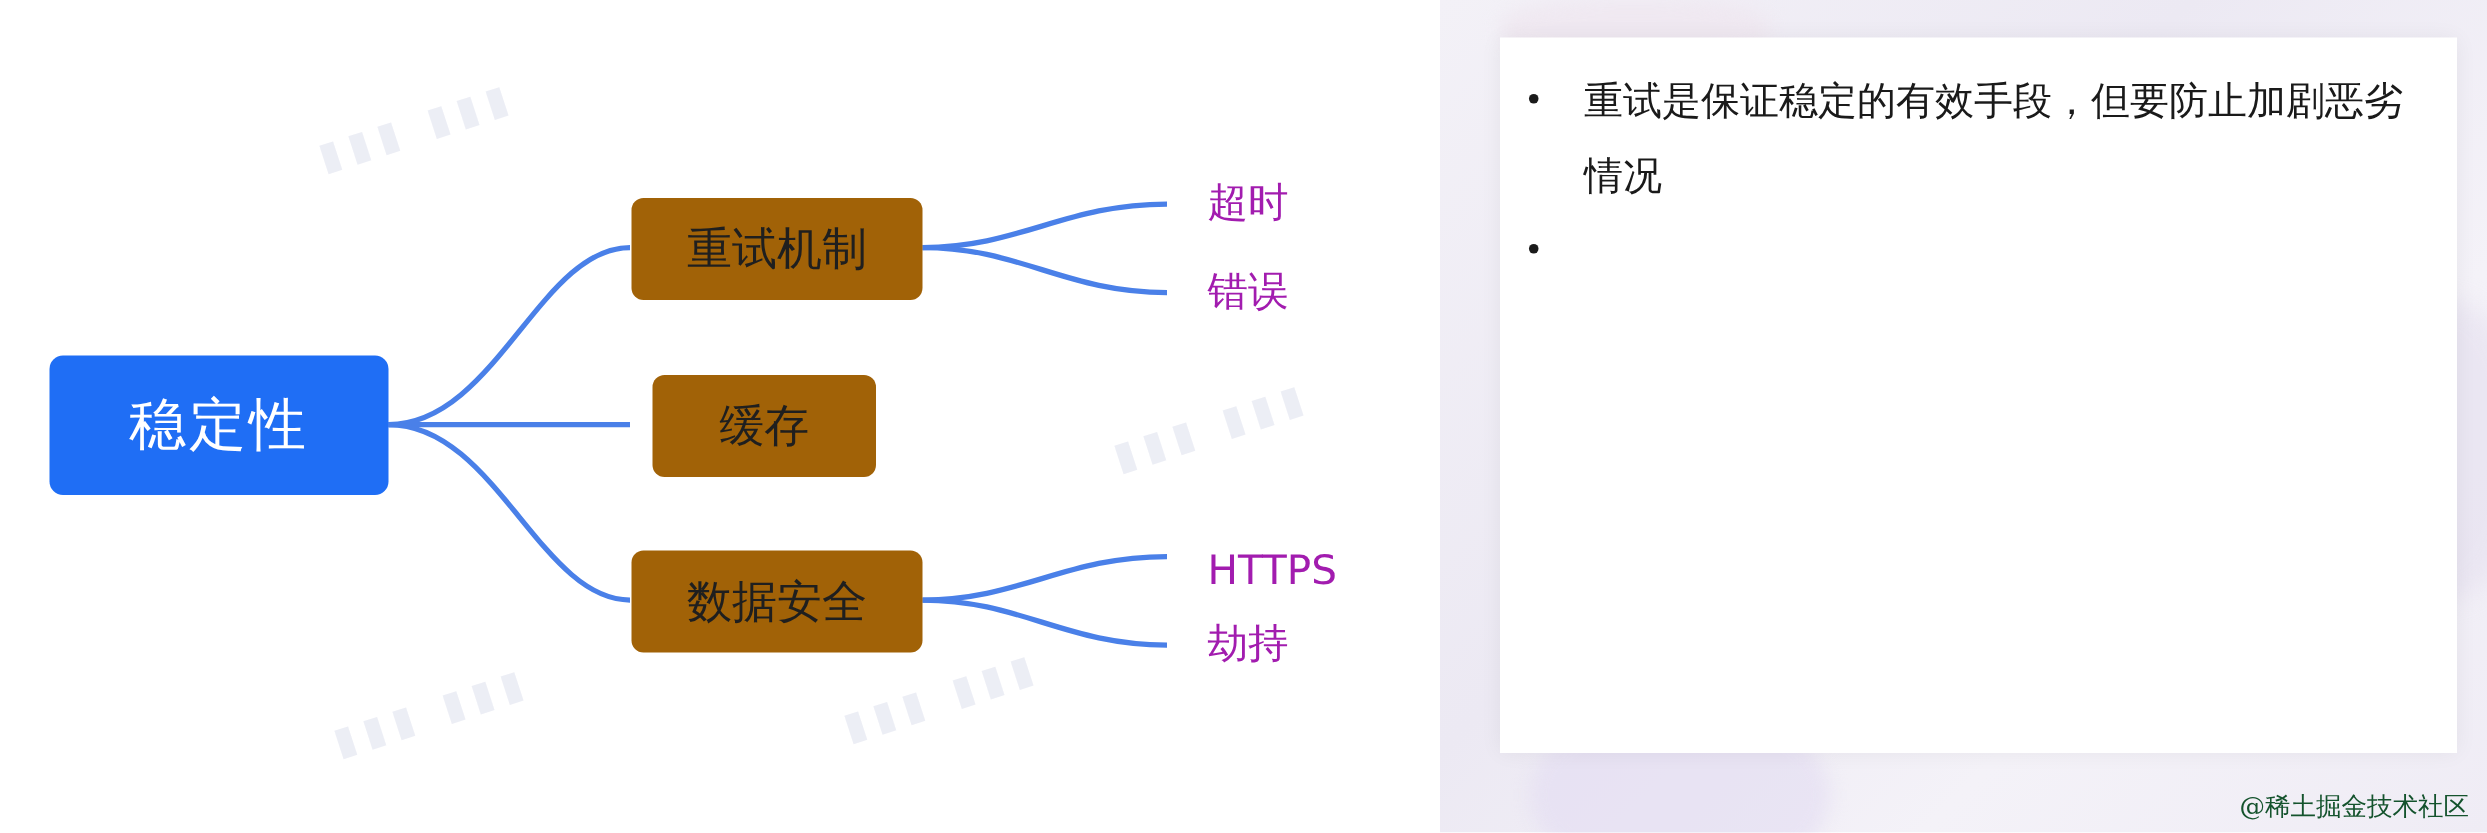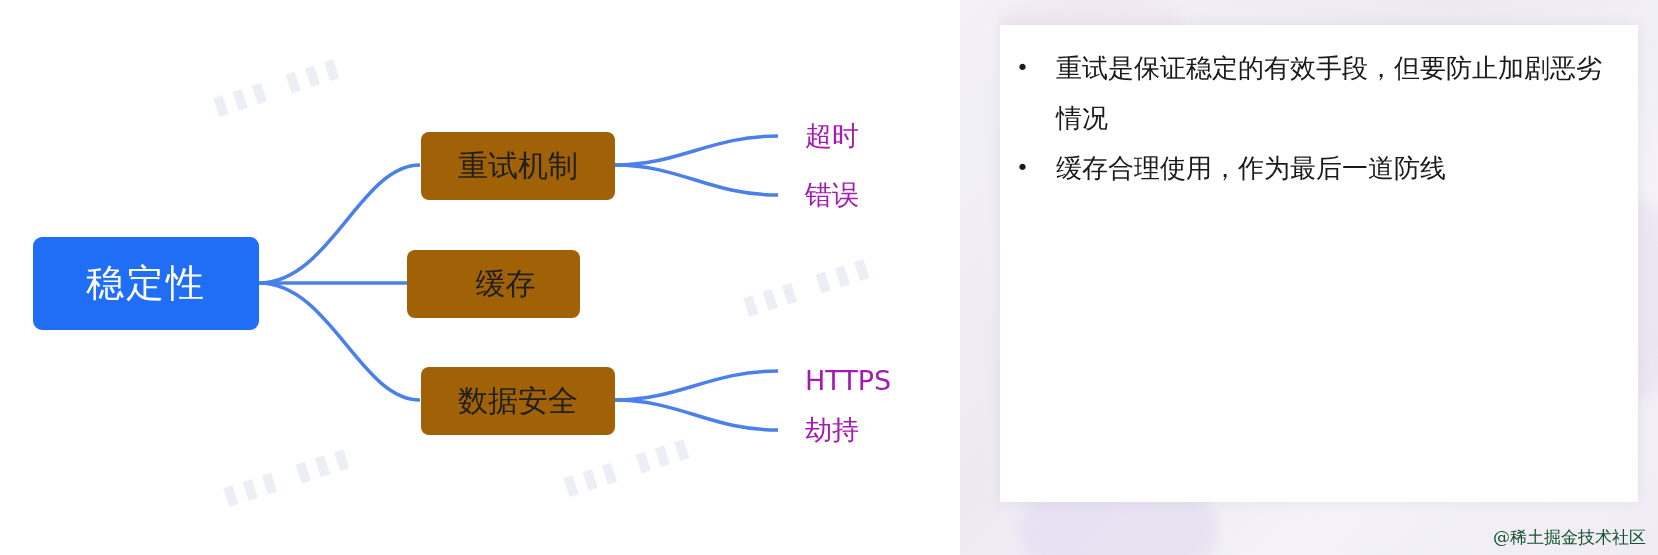--- a/index.html
+++ b/index.html
@@ -68,39 +68,38 @@
     </g>
   </svg>
 
   <div class="root">
     <span>稳定性</span>
   </div>
 
   <div class="branch" style="left:421px;top:132px;width:194px;">
     <span>重试机制</span>
   </div>
-  <div class="branch" style="left:407px;top:250px;width:149px;padding-left:24px;">
+  <div class="branch" style="left:435px;top:250px;width:149px;">
     <span>缓存</span>
   </div>
   <div class="branch" style="left:421px;top:367px;width:194px;">
     <span>数据安全</span>
   </div>
 
   <div class="leaf" style="left:805px;top:120px;">超时</div>
   <div class="leaf" style="left:805px;top:179px;">错误</div>
   <div class="leaf" style="left:805px;top:365px;">HTTPS</div>
   <div class="leaf" style="left:805px;top:414px;">劫持</div>
 </div>
 
 <div class="panel">
   <ul>
     <li>
       <span class="bullet">•</span>
       <span>重试是保证稳定的有效手段，但要防止加剧恶劣情况</span>
     </li>
     <li>
       <span class="bullet">•</span>
-      <span>缓存合理使用，作为最后一道防线</span>
     </li>
   </ul>
 </div>
 
 <div class="credit">@稀土掘金技术社区</div>
 
 </body></html>

